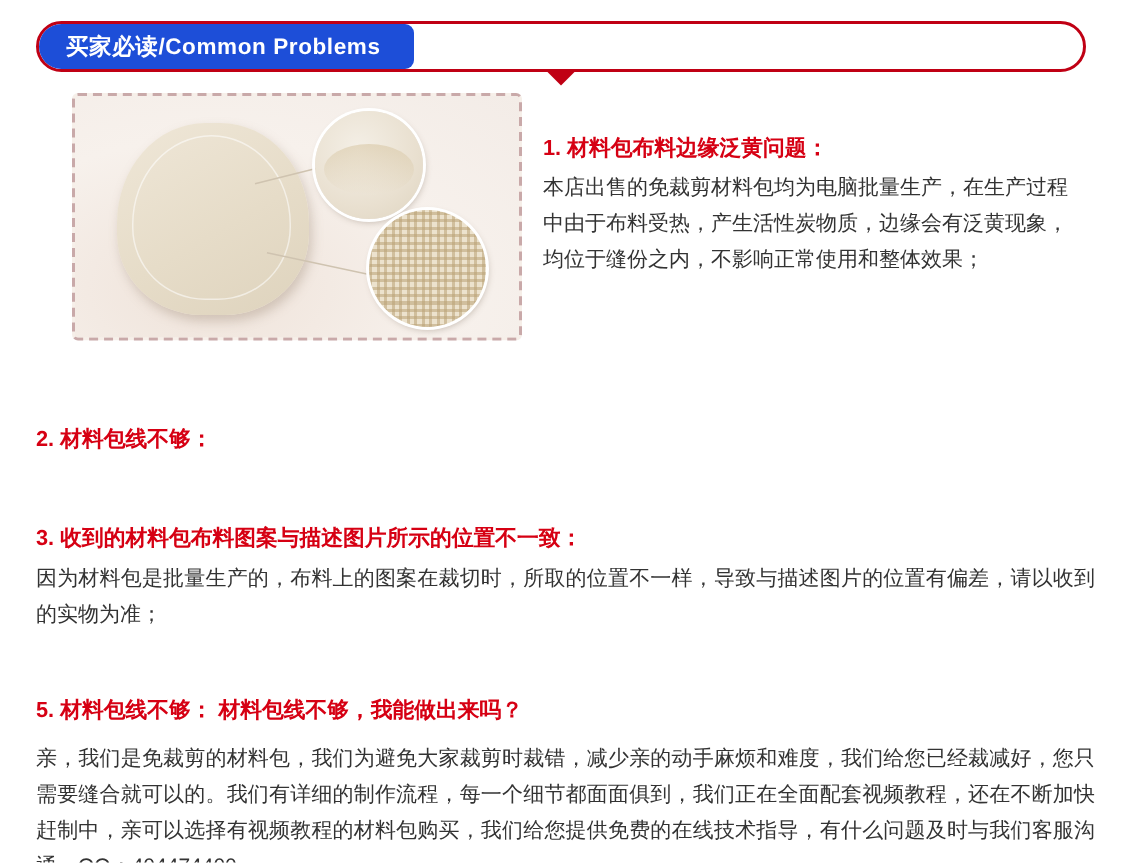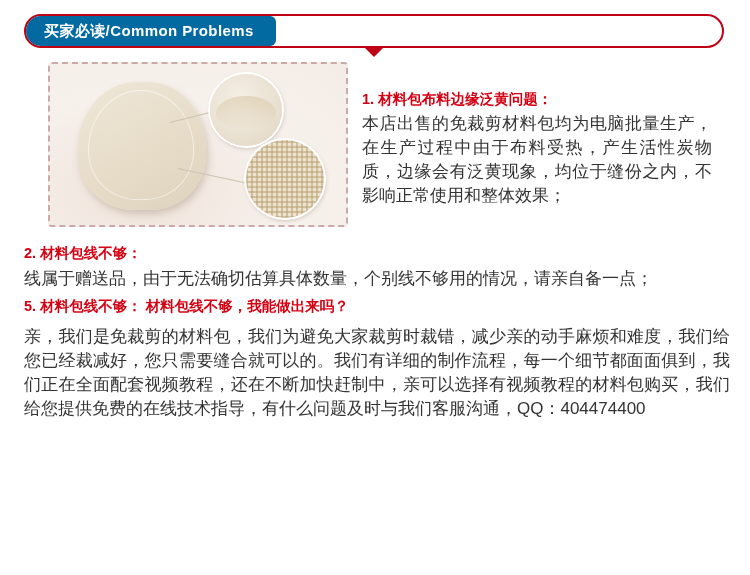--- a/index.html
+++ b/index.html
@@ -38,21 +38,21 @@
     border-radius: 17px;
     box-sizing: border-box;
     background: #ffffff;
   }
   .header-pill {
     position: absolute;
     left: 26px;
     top: 2px;
     height: 30px;
     padding: 0 22px 0 18px;
-    background: #0369a1;
+    background: #1d4ed8;
     border-radius: 15px 6px 6px 15px;
     display: flex;
     align-items: center;
     box-sizing: border-box;
   }
   .header-title {
     color: #ffffff;
     font-size: 15px;
     font-weight: bold;
     letter-spacing: 0.4px;
@@ -177,38 +177,39 @@
     font-size: 14.5px;
     font-weight: bold;
     line-height: 26px;
     margin: 0;
   }
   .q-title .q-sub {
     color: #d60013;
   }
   .a-text {
     color: #333333;
-    font-size: 17px;
+    font-size: 14px;
     line-height: 24px;
     margin: 0;
     text-align: justify;
   }
 
   
   .body-list {
     position: absolute;
     left: 24px;
     top: 240px;
     width: 706px;
   }
   .qa-block {
     margin-bottom: 2px;
   }
   .qa-block .q-title {
     margin-bottom: 1px;
+    margin-top: 40px;
   }
   .mt-last {
     margin-top: 6px;
   }
 </style>
 </head>
 <body>
 
 <div class="page">
 
@@ -239,23 +240,29 @@
     </div>
   </div>
 
   <div class="body-list">
 
     <div class="qa-block">
       <p class="q-title">
         <span>2.</span>
         <span>材料包线不够：</span>
       </p>
-      <p class="a-text">线属于赠送品，由于无法确切估算具体数量，个别线不够用的情况，请亲自备一点；</p>
-    </div>
-
+    </div>
+
+    <div class="qa-block">
+      <p class="q-title">
+        <span>3.</span>
+        <span>收到的材料包布料图案与描述图片所示的位置不一致：</span>
+      </p>
+      <p class="a-text">因为材料包是批量生产的，布料上的图案在裁切时，所取的位置不一样，导致与描述图片的位置有偏差，请以收到的实物为准；</p>
+    </div>
 
 
     <div class="qa-block">
       <p class="q-title">
         <span>5.</span>
         <span>材料包线不够：</span>
         <span class="q-sub">材料包线不够，我能做出来吗？</span>
       </p>
       <p class="a-text mt-last">亲，我们是免裁剪的材料包，我们为避免大家裁剪时裁错，减少亲的动手麻烦和难度，我们给您已经裁减好，您只需要缝合就可以的。我们有详细的制作流程，每一个细节都面面俱到，我们正在全面配套视频教程，还在不断加快赶制中，亲可以选择有视频教程的材料包购买，我们给您提供免费的在线技术指导，有什么问题及时与我们客服沟通，QQ：404474400</p>
     </div>

